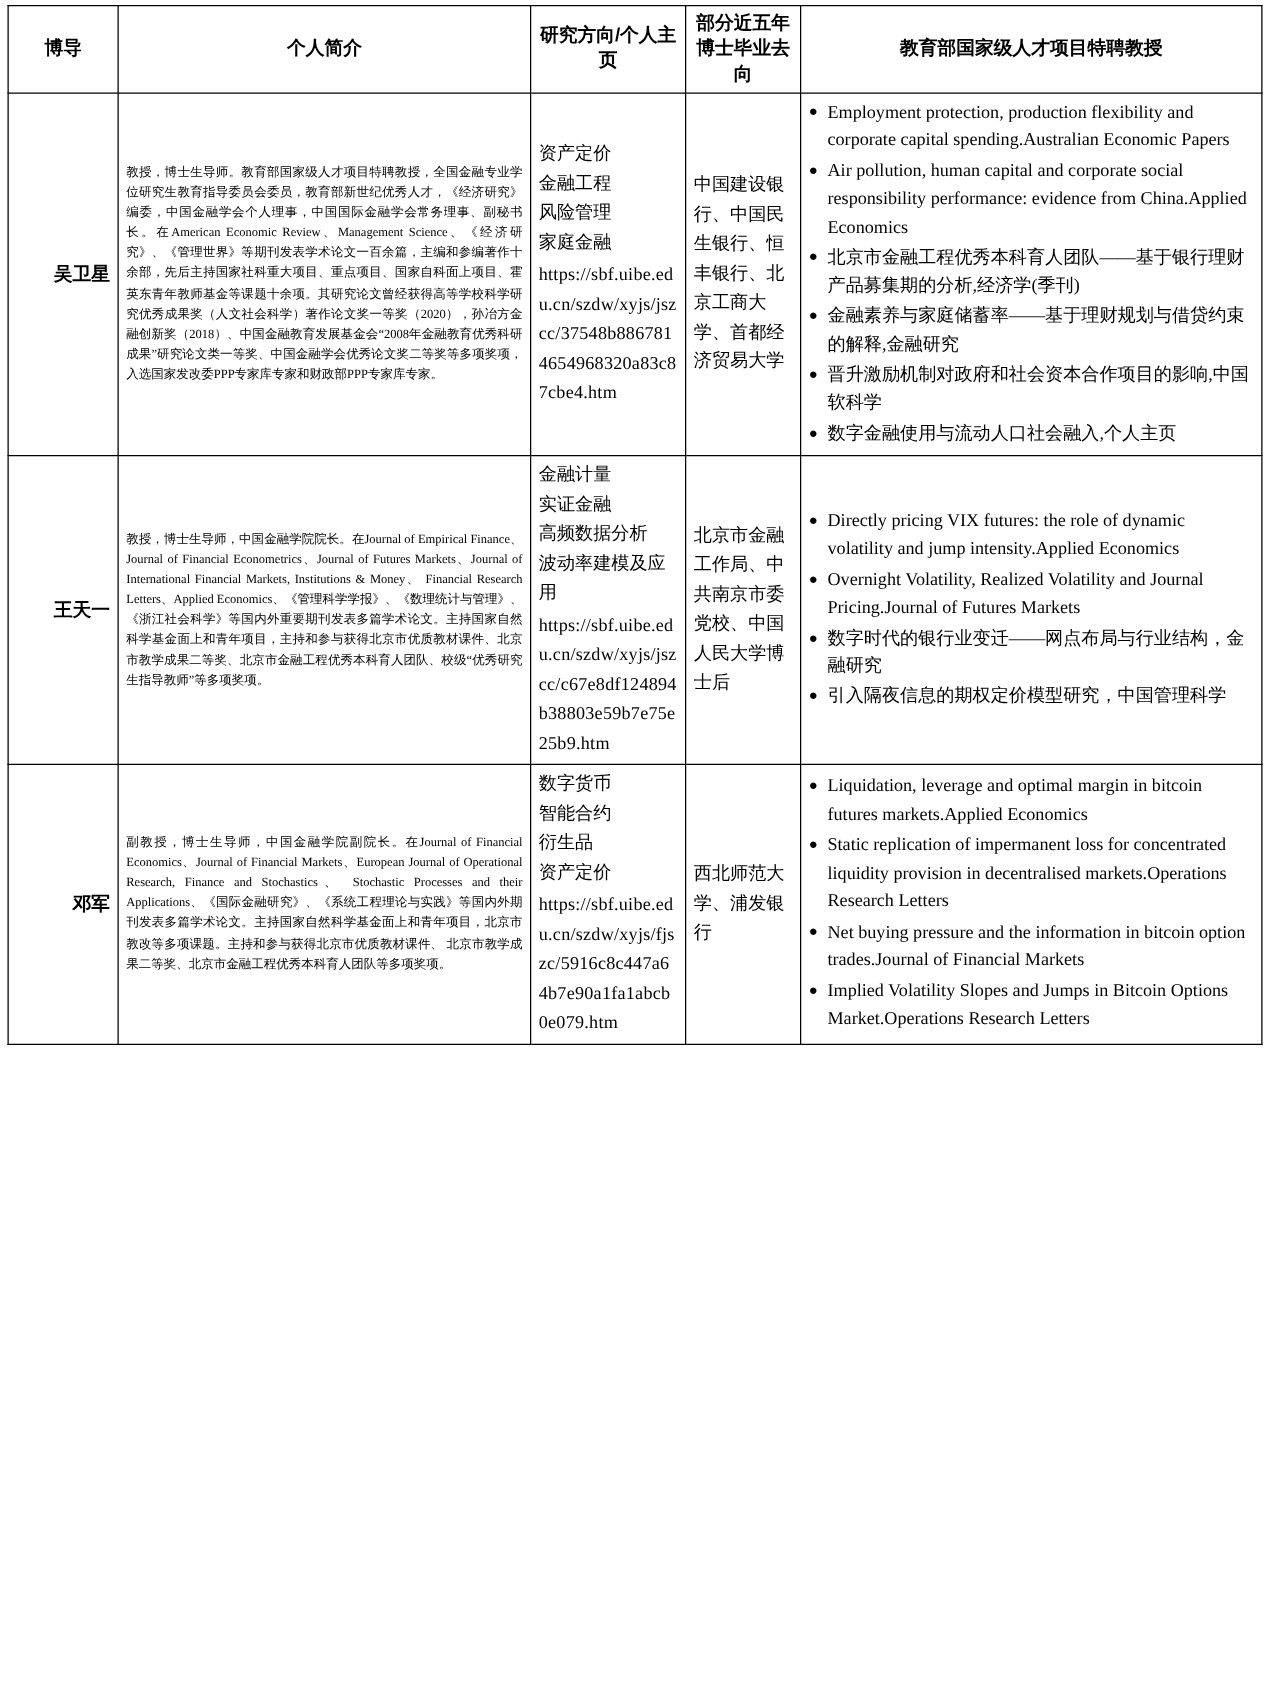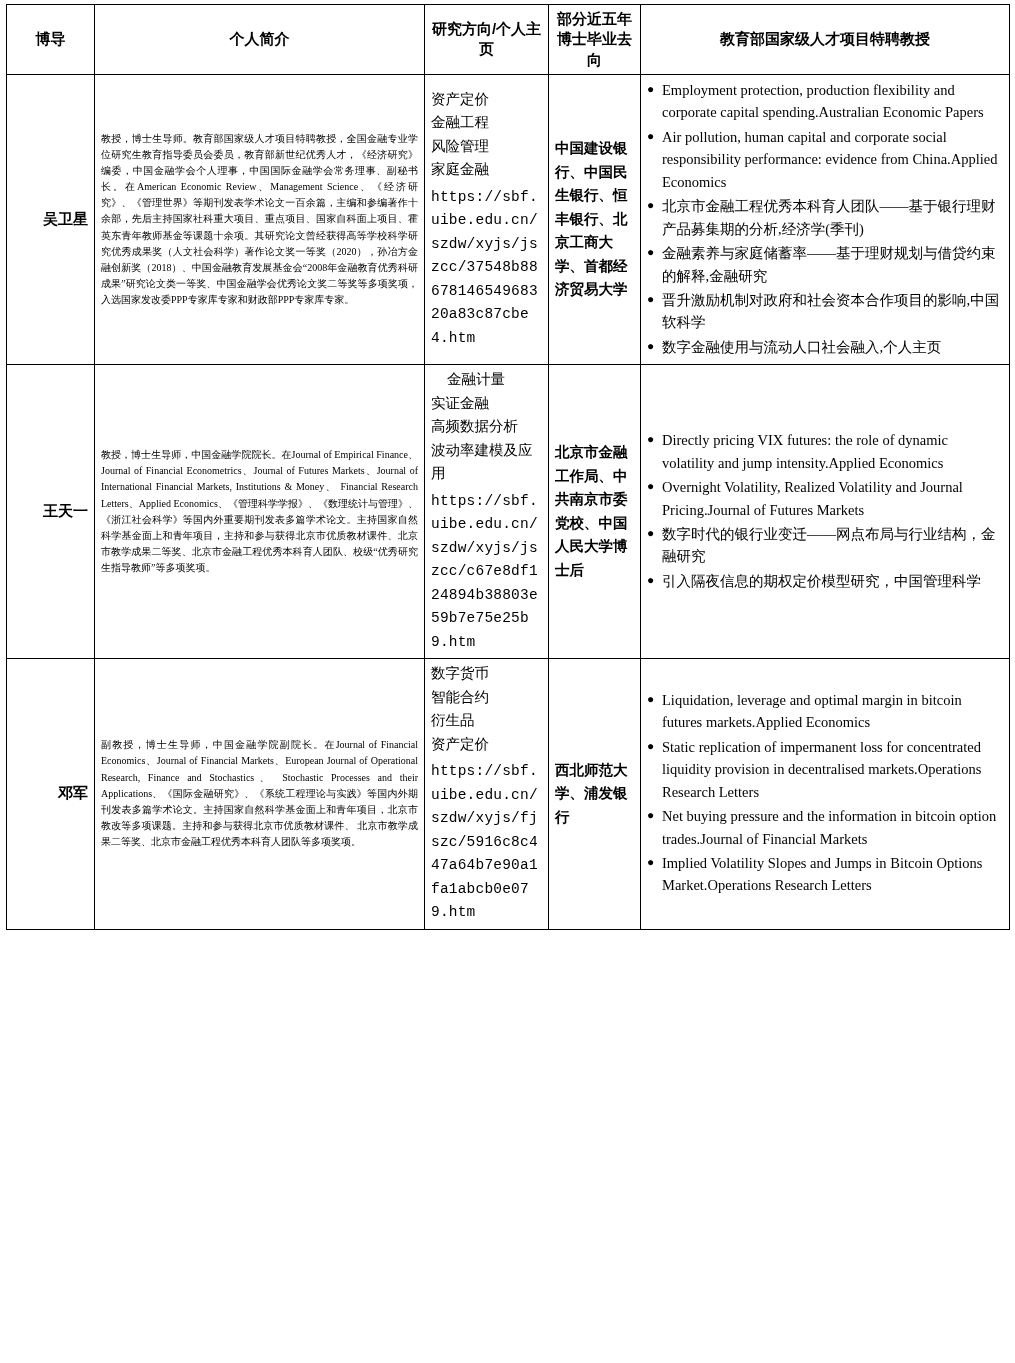--- a/index.html
+++ b/index.html
@@ -58,34 +58,32 @@
     text-align: justify;
     vertical-align: top;
     padding: 8px 8px 8px 9px;
   }
   td.research-cell {
     font-size: 14.5px;
     line-height: 1.62;
     vertical-align: top;
     padding: 8px 6px 8px 8px;
     word-break: break-all;
-    font-family: Liberation Mono, monospace;
   }
   td.research-cell .url {
     display: block;
     margin-top: 3px;
     word-break: break-all;
     letter-spacing: 0.2px;
   }
   td.dest-cell {
     font-size: 14.5px;
     line-height: 1.62;
     vertical-align: top;
     padding: 8px 6px 8px 8px;
-    font-weight: bold;
   }
   td.papers-cell {
     font-size: 14.5px;
     line-height: 1.55;
     vertical-align: top;
     padding: 8px 6px 8px 8px;
   }
   ul.paper-list {
     list-style: none;
     margin: 0;
@@ -146,21 +144,21 @@
             <li><span class="bullet">●</span><span>金融素养与家庭储蓄率——基于理财规划与借贷约束的解释,金融研究</span></li>
             <li><span class="bullet">●</span><span>晋升激励机制对政府和社会资本合作项目的影响,中国软科学</span></li>
             <li><span class="bullet">●</span><span>数字金融使用与流动人口社会融入,个人主页</span></li>
           </ul>
         </td>
       </tr>
       <tr>
         <td class="name-cell">王天一</td>
         <td class="bio-cell">教授，博士生导师，中国金融学院院长。在Journal of Empirical Finance、Journal of Financial Econometrics、Journal of Futures Markets、Journal of International Financial Markets, Institutions &amp; Money、 Financial Research Letters、Applied Economics、《管理科学学报》、《数理统计与管理》、《浙江社会科学》等国内外重要期刊发表多篇学术论文。主持国家自然科学基金面上和青年项目，主持和参与获得北京市优质教材课件、北京市教学成果二等奖、北京市金融工程优秀本科育人团队、校级“优秀研究生指导教师”等多项奖项。</td>
         <td class="research-cell">
-          <span class="research-topics" style="white-space: pre-line; margin-left: 16px;">金融计量
+          <span class="research-topics" style="white-space: pre-line;">金融计量
 实证金融
 高频数据分析
 波动率建模及应用</span>
           <span class="url">https://sbf.uibe.edu.cn/szdw/xyjs/jszcc/c67e8df124894b38803e59b7e75e25b9.htm</span>
         </td>
         <td class="dest-cell">北京市金融工作局、中共南京市委党校、中国人民大学博士后</td>
         <td class="papers-cell">
           <ul class="paper-list">
             <li><span class="bullet">●</span><span>Directly pricing VIX futures: the role of dynamic volatility and jump intensity.Applied Economics</span></li>
             <li><span class="bullet">●</span><span>Overnight Volatility, Realized Volatility and Journal Pricing.Journal of Futures Markets</span></li>

